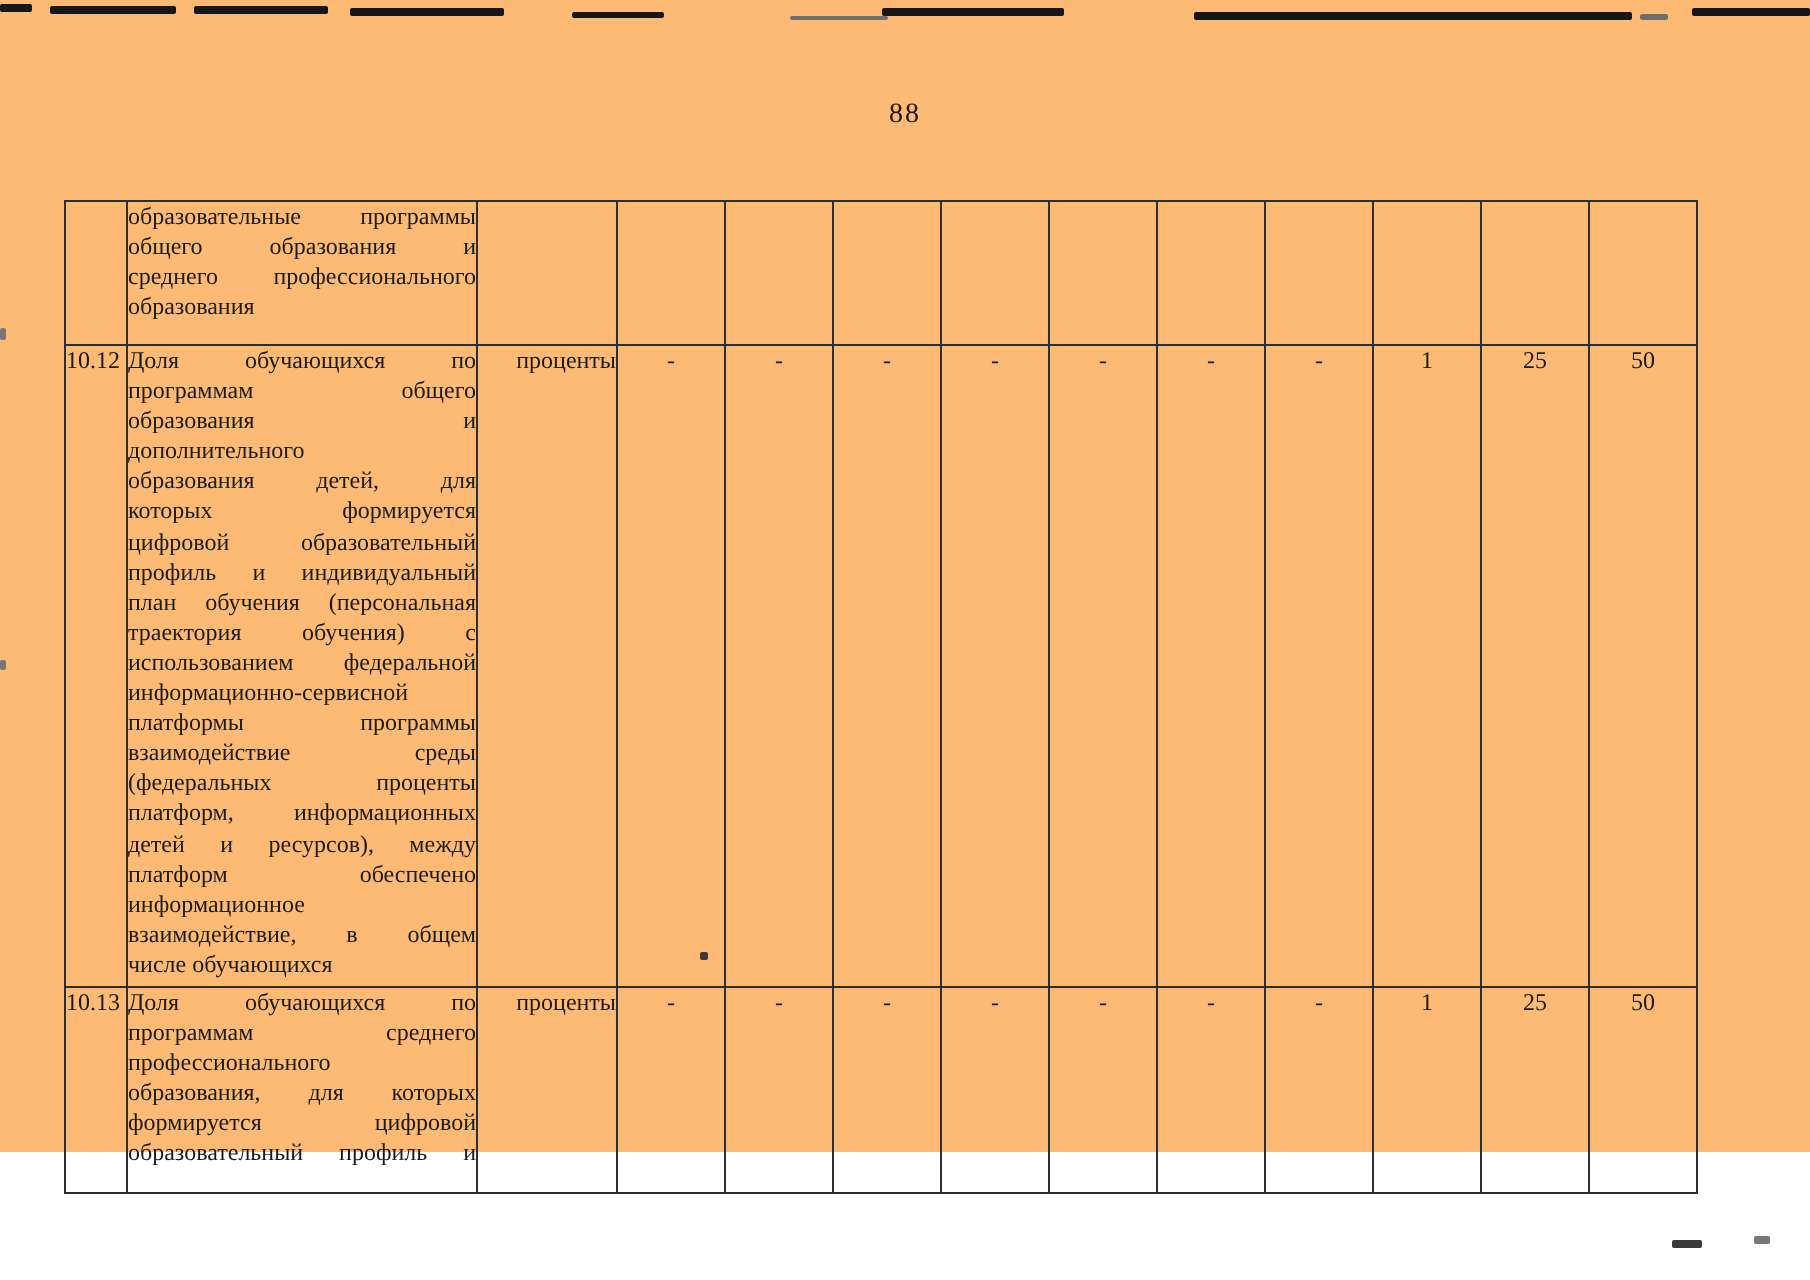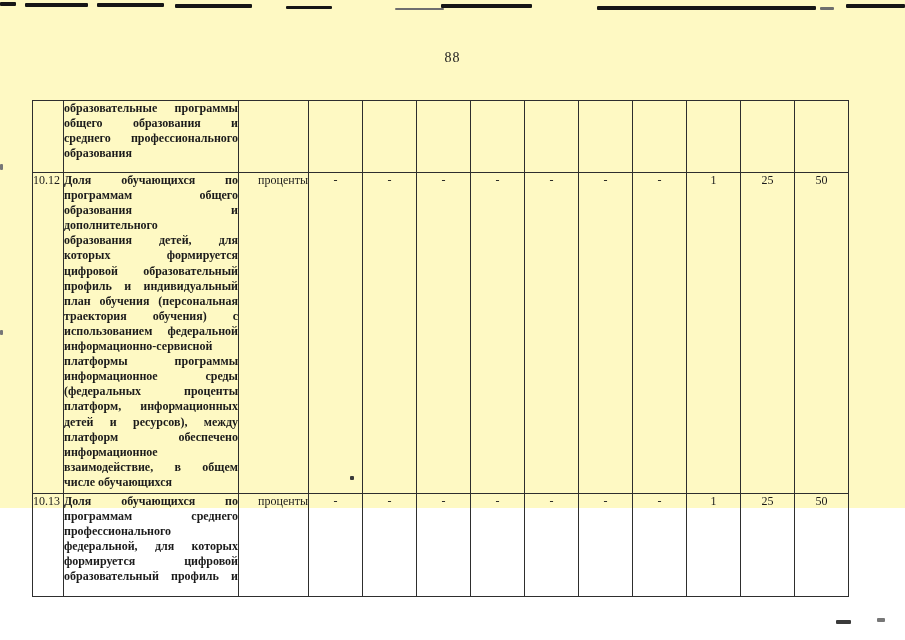--- a/index.html
+++ b/index.html
@@ -5,22 +5,22 @@
   html, body {
     margin: 0; padding: 0;
     width: 905px; height: 640px;
     background: #ffffff;
     overflow: hidden;
     font-family: "Liberation Serif", serif;
     color: #1b1b1b;
   }
   #page {
     position: relative;
-    width: 905px; height: 508px;
-    background: #fef9c3;
+    width: 905px; height: 576px;
+    background: #fdba74;
   }
   
   .dash { position: absolute; background: #161616; border-radius: 1px; }
   .dash.gray { background: #6e6e6e; }
   .speck { position: absolute; background: #3a3a3a; border-radius: 1px; }
   .speck.light { background: #777; }
 
   .page-number {
     position: absolute;
     top: 50px; left: 0; width: 905px;
@@ -48,21 +48,20 @@
   td.num  { padding: 4px 1px 0 2px; text-align: left; }
   td.ind  { padding: 3px 5px 0 5px; }
   td.unit { padding: 4px 2px 0 2px; text-align: right; }
   td.val  { padding: 4px 2px 0 2px; text-align: center; }
 
   .tline {
     text-align: justify;
     text-align-last: justify;
     white-space: nowrap;
     height: 15.1px;
-    font-weight: bold;
   }
   td.ind > .tline:last-child { text-align-last: left; }
   td.ind.justify-all > .tline:last-child { text-align-last: justify; }
 
   tr.row-a > td { height: 72px; }
   tr.row-b > td { height: 321px; margin-top: 16px; }
   tr.row-c > td { height: 103px; margin-left: 32px; }
 </style>
 </head>
 <body>
@@ -136,21 +135,21 @@
             <div class="tline">дополнительного</div>
             <div class="tline">образования детей, для</div>
             <div class="tline">которых формируется</div>
             <div class="tline">цифровой образовательный</div>
             <div class="tline">профиль и индивидуальный</div>
             <div class="tline">план обучения (персональная</div>
             <div class="tline">траектория обучения) с</div>
             <div class="tline">использованием федеральной</div>
             <div class="tline">информационно-сервисной</div>
             <div class="tline">платформы программы</div>
-            <div class="tline">информационное среды</div>
+            <div class="tline">взаимодействие среды</div>
             <div class="tline">(федеральных проценты</div>
             <div class="tline">платформ, информационных</div>
             <div class="tline">детей и ресурсов), между</div>
             <div class="tline">платформ обеспечено</div>
             <div class="tline">информационное</div>
             <div class="tline">взаимодействие, в общем</div>
             <div class="tline">числе обучающихся</div>
           </td>
       <td class="unit">проценты</td>
       <td class="val">-</td>
@@ -164,21 +163,21 @@
       <td class="val">25</td>
       <td class="val">50</td>
     </tr>
 
     <tr class="row-c">
       <td class="num">10.13</td>
       <td class="ind justify-all">
             <div class="tline">Доля обучающихся по</div>
             <div class="tline">программам среднего</div>
             <div class="tline">профессионального</div>
-            <div class="tline">федеральной, для которых</div>
+            <div class="tline">образования, для которых</div>
             <div class="tline">формируется цифровой</div>
             <div class="tline">образовательный профиль и</div>
           </td>
       <td class="unit">проценты</td>
       <td class="val">-</td>
       <td class="val">-</td>
       <td class="val">-</td>
       <td class="val">-</td>
       <td class="val">-</td>
       <td class="val">-</td>

